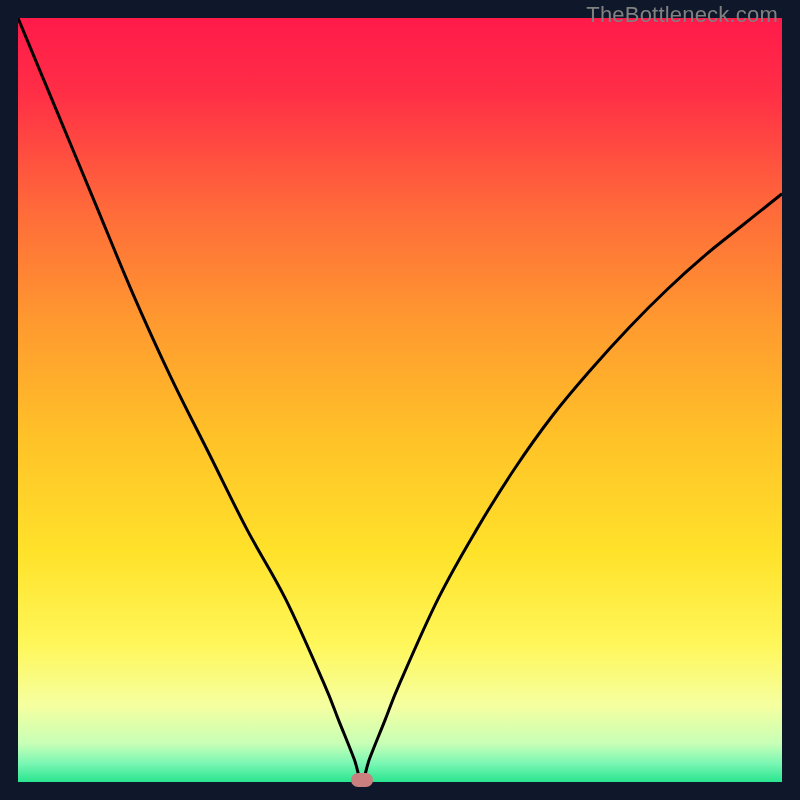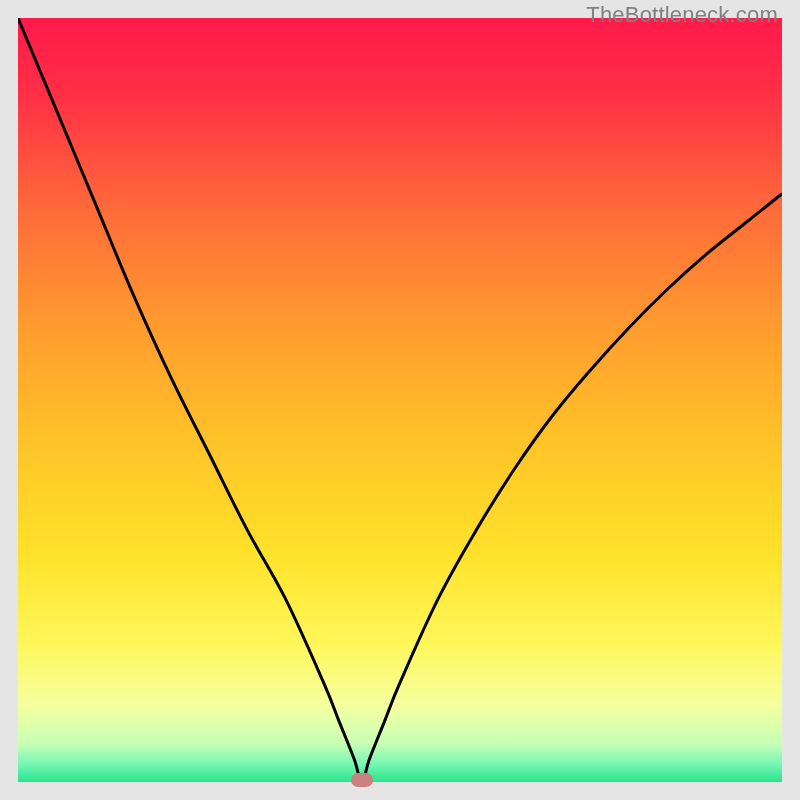--- a/index.html
+++ b/index.html
@@ -7,21 +7,21 @@
     padding: 0;
     background: #000;
     width: 800px;
     height: 800px;
     overflow: hidden;
     font-family: Arial, Helvetica, sans-serif;
   }
   .outer {
     width: 800px;
     height: 800px;
-    background: #e5e5e5;
+    background: #0f172a;
     position: relative;
   }
   .plot {
     position: absolute;
     left: 18px;
     top: 18px;
     width: 764px;
     height: 764px;
   }
   .watermark {

